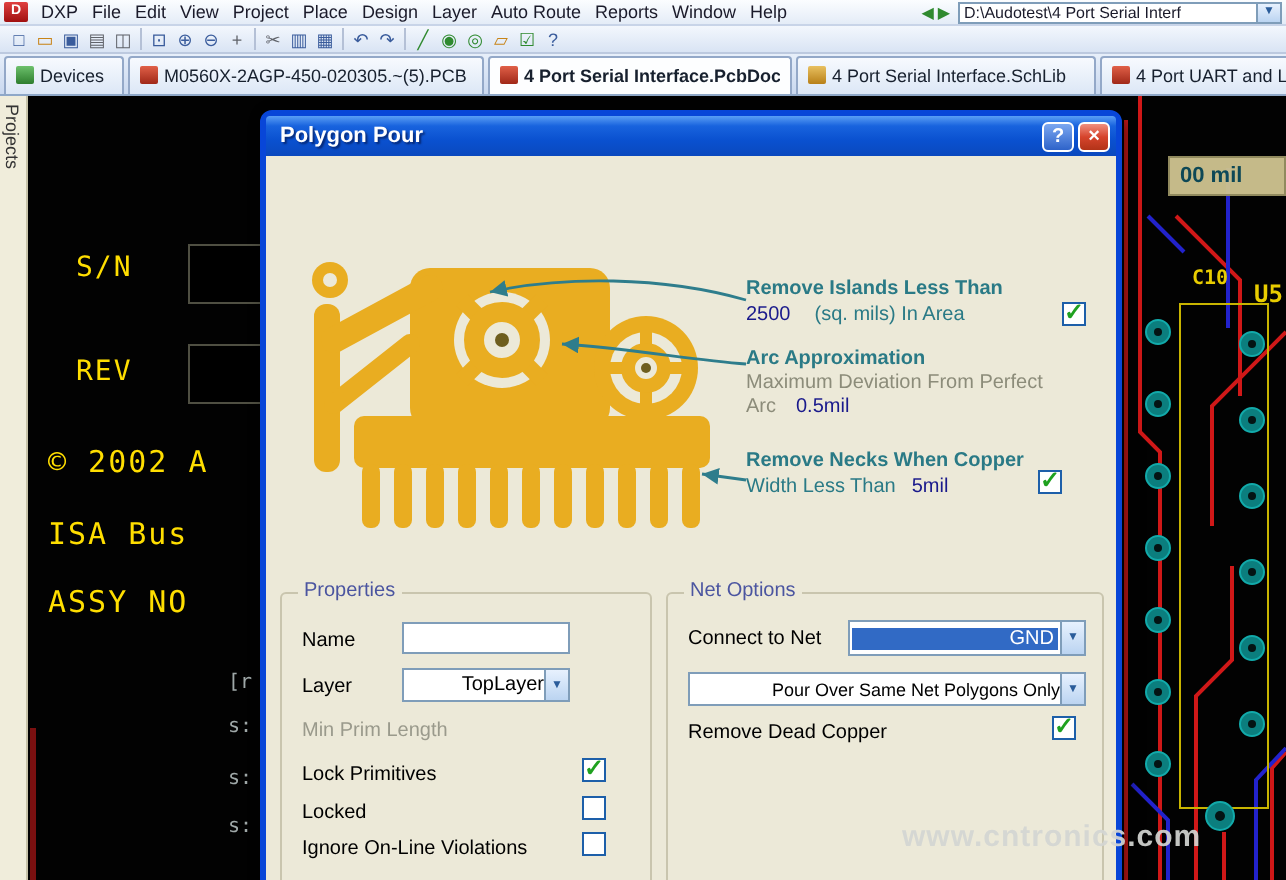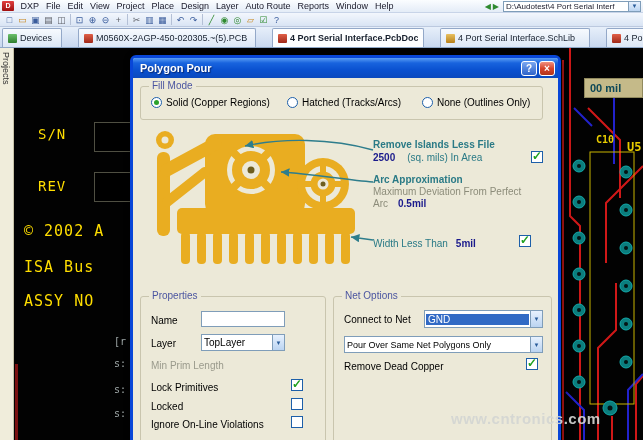--- a/index.html
+++ b/index.html
@@ -5,32 +5,32 @@
   html,body{margin:0;padding:0;background:#888;}
   .screen{position:relative;width:643px;height:440px;overflow:hidden;background:#000;font-family:"Liberation Sans",sans-serif;}
   .screen *{box-sizing:border-box;}
 
   
   .menubar{position:absolute;left:0;top:0;width:100%;height:13px;background:linear-gradient(#FBFDFF,#E4ECF7);border-bottom:1px solid #C8D4E8;display:flex;align-items:center;padding:0 2px;font-size:9px;color:#1a1a2a;z-index:5;}
   .dxp-logo{width:12px;height:10px;background:linear-gradient(#E04040,#A01010);color:#fff;font-size:7px;font-weight:bold;text-align:center;line-height:10px;margin-right:3px;border-radius:1px;flex:none;}
   .menu-item{padding:0 3.5px;white-space:nowrap;}
   .menu-spacer{flex:1;}
   .mini-icon{font-size:8px;margin:0 1px;}
-  .path-combo{width:138px;height:11px;background:#fff;border:1px solid #7F9DB9;display:flex;align-items:center;font-size:8px;margin-left:3px;flex:none;}
+  .path-combo{width:162px;height:11px;background:#fff;border:1px solid #7F9DB9;display:flex;align-items:center;font-size:8px;margin-left:3px;flex:none;}
   .path-combo .path-text{flex:1;overflow:hidden;white-space:nowrap;padding-left:2px;}
   .combo-arrow{width:12px;align-self:stretch;background:linear-gradient(#E7F1FE,#BBD4F1);border-left:1px solid #7F9DB9;color:#2A5C9A;font-size:6px;display:flex;align-items:center;justify-content:center;flex:none;}
 
   
   .toolbar{position:absolute;left:0;top:13px;width:100%;height:14px;background:linear-gradient(#F3F7FD,#D9E4F4);border-bottom:1px solid #BCC9DF;display:flex;align-items:center;padding:0 3px;z-index:5;}
   .tool-icon{width:13px;height:12px;font-size:9px;line-height:12px;text-align:center;flex:none;}
   .sep{width:1px;height:11px;background:#B4C0D6;margin:0 2px;flex:none;}
   .c-blue{color:#3A5C9C}.c-grey{color:#60636A}.c-orange{color:#C88418}.c-green{color:#2F8A2F}
 
   
-  .tabbar{position:absolute;left:0;top:27px;width:100%;height:21px;background:linear-gradient(#E7EFFA,#C9D8EF);border-bottom:1px solid #8FA8C8;display:flex;align-items:flex-end;padding-left:2px;gap:16px;overflow:hidden;z-index:5;}
+  .tabbar{position:absolute;left:0;top:27px;width:100%;height:21px;background:linear-gradient(#E7EFFA,#C9D8EF);border-bottom:1px solid #8FA8C8;display:flex;align-items:center;padding-left:2px;gap:2px;overflow:hidden;z-index:5;}
   .tab{height:19px;display:flex;align-items:center;gap:3px;padding:0 5px;background:linear-gradient(#F7FAFE,#DCE7F6);border:1px solid #93A8C8;border-bottom:none;border-radius:2px 2px 0 0;font-size:9px;color:#17202E;white-space:nowrap;overflow:hidden;flex:none;}
   .tab.active{background:#FDFEFF;font-weight:bold;}
   .tab-label{overflow:hidden;white-space:nowrap;}
   .tab-icon{width:9px;height:9px;border-radius:1px;flex:none;}
   .ti-green{background:linear-gradient(#6CC06C,#2E7E2E);}
   .ti-red{background:linear-gradient(#E06048,#A02818);}
   .ti-tan{background:linear-gradient(#E8C060,#B88018);}
 
   
   .projects-strip{position:absolute;left:0;top:48px;width:14px;height:392px;background:#F0EDDB;border-right:1px solid #C6C2A8;z-index:4;}
@@ -62,29 +62,29 @@
   .cb.checked::after{content:"✓";position:absolute;left:0;top:-3px;font-size:12px;font-weight:bold;color:#1FA11F;}
 
   .preview{position:absolute;left:8px;top:46px;width:409px;height:170px;}
   .preview svg{position:absolute;left:0;top:0;}
   .preview .cb{position:absolute;}
   .ann{position:absolute;white-space:nowrap;font-size:10px;}
   .ann.title{color:#2A7A86;font-weight:bold;}
   .ann.dim{color:#8C8C7A;}
   .ann .teal-inline{color:#2A7A86;}
   .ann .dim2{color:#8C8C7A;}
-  .ann .val{color:#1A1A8C;font-weight:bold;}
+  .ann .val{color:#1A1A8C;font-weight:normal;}
   .ann .gap{display:inline-block;width:12px;}
 
   .flabel{position:absolute;font-size:10px;}
   .flabel.dim{color:#9A9A8C;}
   .tfield{position:absolute;background:#fff;border:1px solid #7F9DB9;font-size:10px;padding:0 3px;font-family:"Liberation Sans",sans-serif;}
   .dfield{position:absolute;background:#ECE9D8;border:1px solid #B0AD9A;color:#6F6F62;font-size:10px;display:flex;align-items:center;padding-left:3px;}
   .combo{position:absolute;background:#fff;border:1px solid #7F9DB9;display:flex;align-items:center;font-size:10px;}
-  .combo .cval{flex:1;padding-left:2px;overflow:hidden;white-space:nowrap;}
+  .combo .cval{flex:1;padding-left:2px;overflow:hidden;white-space:nowrap;text-align:right;}
   .combo .cval.hl{background:#316AC5;color:#fff;margin:1px;padding:0 2px;}
   .combo.small .cval{font-size:9px;}
 
   .watermark{position:absolute;left:451px;top:410px;font-size:15px;font-weight:bold;color:#D4D6D3;opacity:.92;letter-spacing:.5px;z-index:50;}
 </style>
 </head>
 <body>
 
 <div class="screen">
 
@@ -236,35 +236,20 @@
   </div>
 
   <div class="dialog">
     <div class="dialog-title">
       <span class="t">Polygon Pour</span>
       <span class="tbtn help">?</span>
       <span class="tbtn close">×</span>
     </div>
     <div class="dialog-body">
 
-      <div class="group" style="left:7px;top:8px;width:403px;height:34px">
-        <span class="glabel">Fill Mode</span>
-        <div class="radio-row" style="left:10px;top:10px">
-          <span class="radio checked"></span>
-          <span>Solid (Copper Regions)</span>
-        </div>
-        <div class="radio-row" style="left:146px;top:10px">
-          <span class="radio"></span>
-          <span>Hatched (Tracks/Arcs)</span>
-        </div>
-        <div class="radio-row" style="left:281px;top:10px">
-          <span class="radio"></span>
-          <span>None (Outlines Only)</span>
-        </div>
-      </div>
 
       <div class="preview">
         <svg width="225" height="164" viewBox="0 0 225 164" style="top:2px">
           <g fill="#E9AD21">
             <circle cx="24" cy="14" r="9"></circle>
             <rect x="16" y="26" width="13" height="84" rx="6"></rect>
             <rect x="64" y="8" width="100" height="80" rx="10"></rect>
             <circle cx="182" cy="58" r="26"></circle>
             <rect x="36" y="82" width="178" height="26" rx="5"></rect>
             <rect x="40" y="106" width="9" height="32" rx="4"></rect>
@@ -306,32 +291,33 @@
           <defs>
             <marker id="arr" markerWidth="7" markerHeight="7" refX="6" refY="3" orient="auto">
               <path d="M0,0 L6,3 L0,6 Z" fill="#2E7D8C"></path>
             </marker>
           </defs>
           <path d="M232 26 C190 14,140 14,104 22" stroke="#2E7D8C" stroke-width="1.4" fill="none" marker-end="url(#arr)"></path>
           <path d="M232 58 C205 56,172 50,140 48" stroke="#2E7D8C" stroke-width="1.4" fill="none" marker-end="url(#arr)"></path>
           <path d="M232 116 L210 113" stroke="#2E7D8C" stroke-width="1.4" fill="none" marker-end="url(#arr)"></path>
         </svg>
 
-        <div class="ann title" style="left:232px;top:15px">Remove Islands Less File</div>
+        <div class="ann title" style="left:232px;top:15px">Remove Islands Less Than</div>
         <div class="ann" style="left:232px;top:28px">
           <span class="val">2500</span><span class="gap"></span><span class="teal-inline">(sq. mils) In Area</span>
         </div>
         <span class="cb checked" style="left:390px;top:27px"></span>
 
         <div class="ann title" style="left:232px;top:50px">Arc Approximation</div>
         <div class="ann dim" style="left:232px;top:62px">Maximum Deviation From Perfect</div>
         <div class="ann" style="left:232px;top:74px">
           <span class="dim2">Arc</span><span class="gap" style="width:10px"></span><span class="val">0.5mil</span>
         </div>
 
+        <div class="ann title" style="left:232px;top:101px">Remove Necks When Copper</div>
         <div class="ann" style="left:232px;top:114px">
           <span class="teal-inline">Width Less Than</span><span class="gap" style="width:8px"></span><span class="val">5mil</span>
         </div>
         <span class="cb checked" style="left:378px;top:111px"></span>
       </div>
 
       <div class="group" style="left:7px;top:218px;width:186px;height:172px">
         <span class="glabel">Properties</span>
         <span class="flabel" style="left:10px;top:18px">Name</span>
         <input class="tfield" style="left: 60px; top: 14px; width: 84px; height: 16px;" value="">

